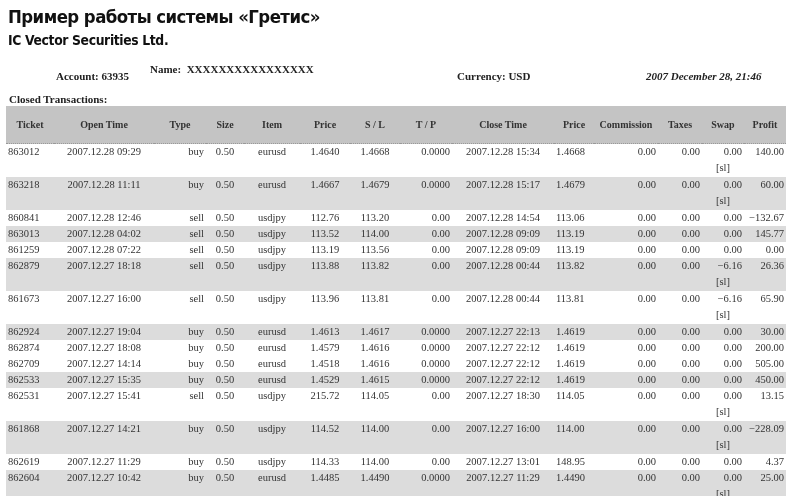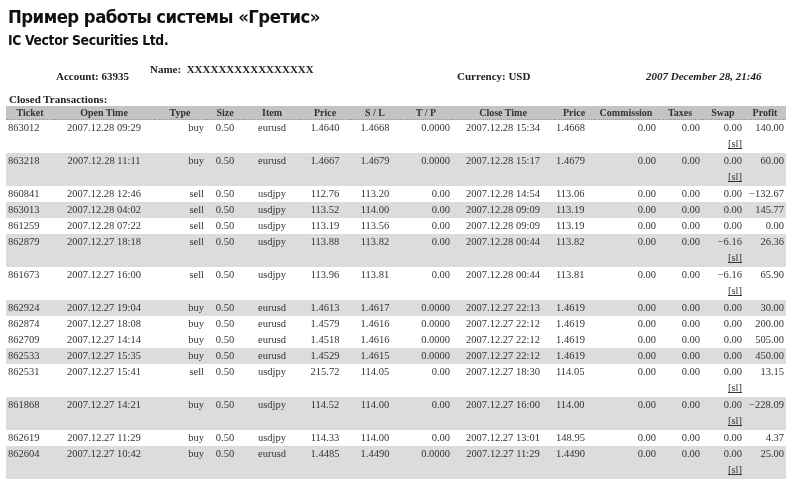--- a/index.html
+++ b/index.html
@@ -22,31 +22,31 @@
     .curr { left: 457px; top: 70px; }
     .date { left: 646px; top: 70px; font-style: italic; }
     .closed { left: 9px; top: 93px; }
     table {
       position: absolute; left: 6px; top: 106px; width: 780px;
       border-collapse: collapse;
       font-family: "Liberation Serif", serif; font-size: 10.5px; color: #333;
     }
     thead th {
       background: #c4c4c4; font-weight: bold; font-size: 10px; color: #333;
-      height: 13px; padding: 0 2px; text-align: center; white-space: nowrap;
+      height: 13px; padding: 12px 2px; text-align: center; white-space: nowrap;
       border-bottom: 1px dotted #999;
     }
     tbody td { padding: 0 2px; height: 16px; vertical-align: top; white-space: nowrap; line-height: 16px; }
     tbody tr.tall td { height: 33px; }
     tbody tr.gray td { background: #dcdcdc; }
     .r { text-align: right; }
     .c { text-align: center; }
     .l { text-align: left; }
     .swapcell { text-align: right; }
-    .sl { display: block; line-height: 16px; text-decoration: underline; }
+    .sl { display: block; text-align: center; line-height: 16px; }
   </style>
 </head>
 <body>
 
 <div class="title">Пример работы системы «Гретис»</div>
 <div class="subtitle">IC Vector Securities Ltd.</div>
 
 <div class="meta acct">Account: 63935</div>
 <div class="meta name">
   <div style="white-space:pre">Name:  XXXXXXXXXXXXXXXX</div>

